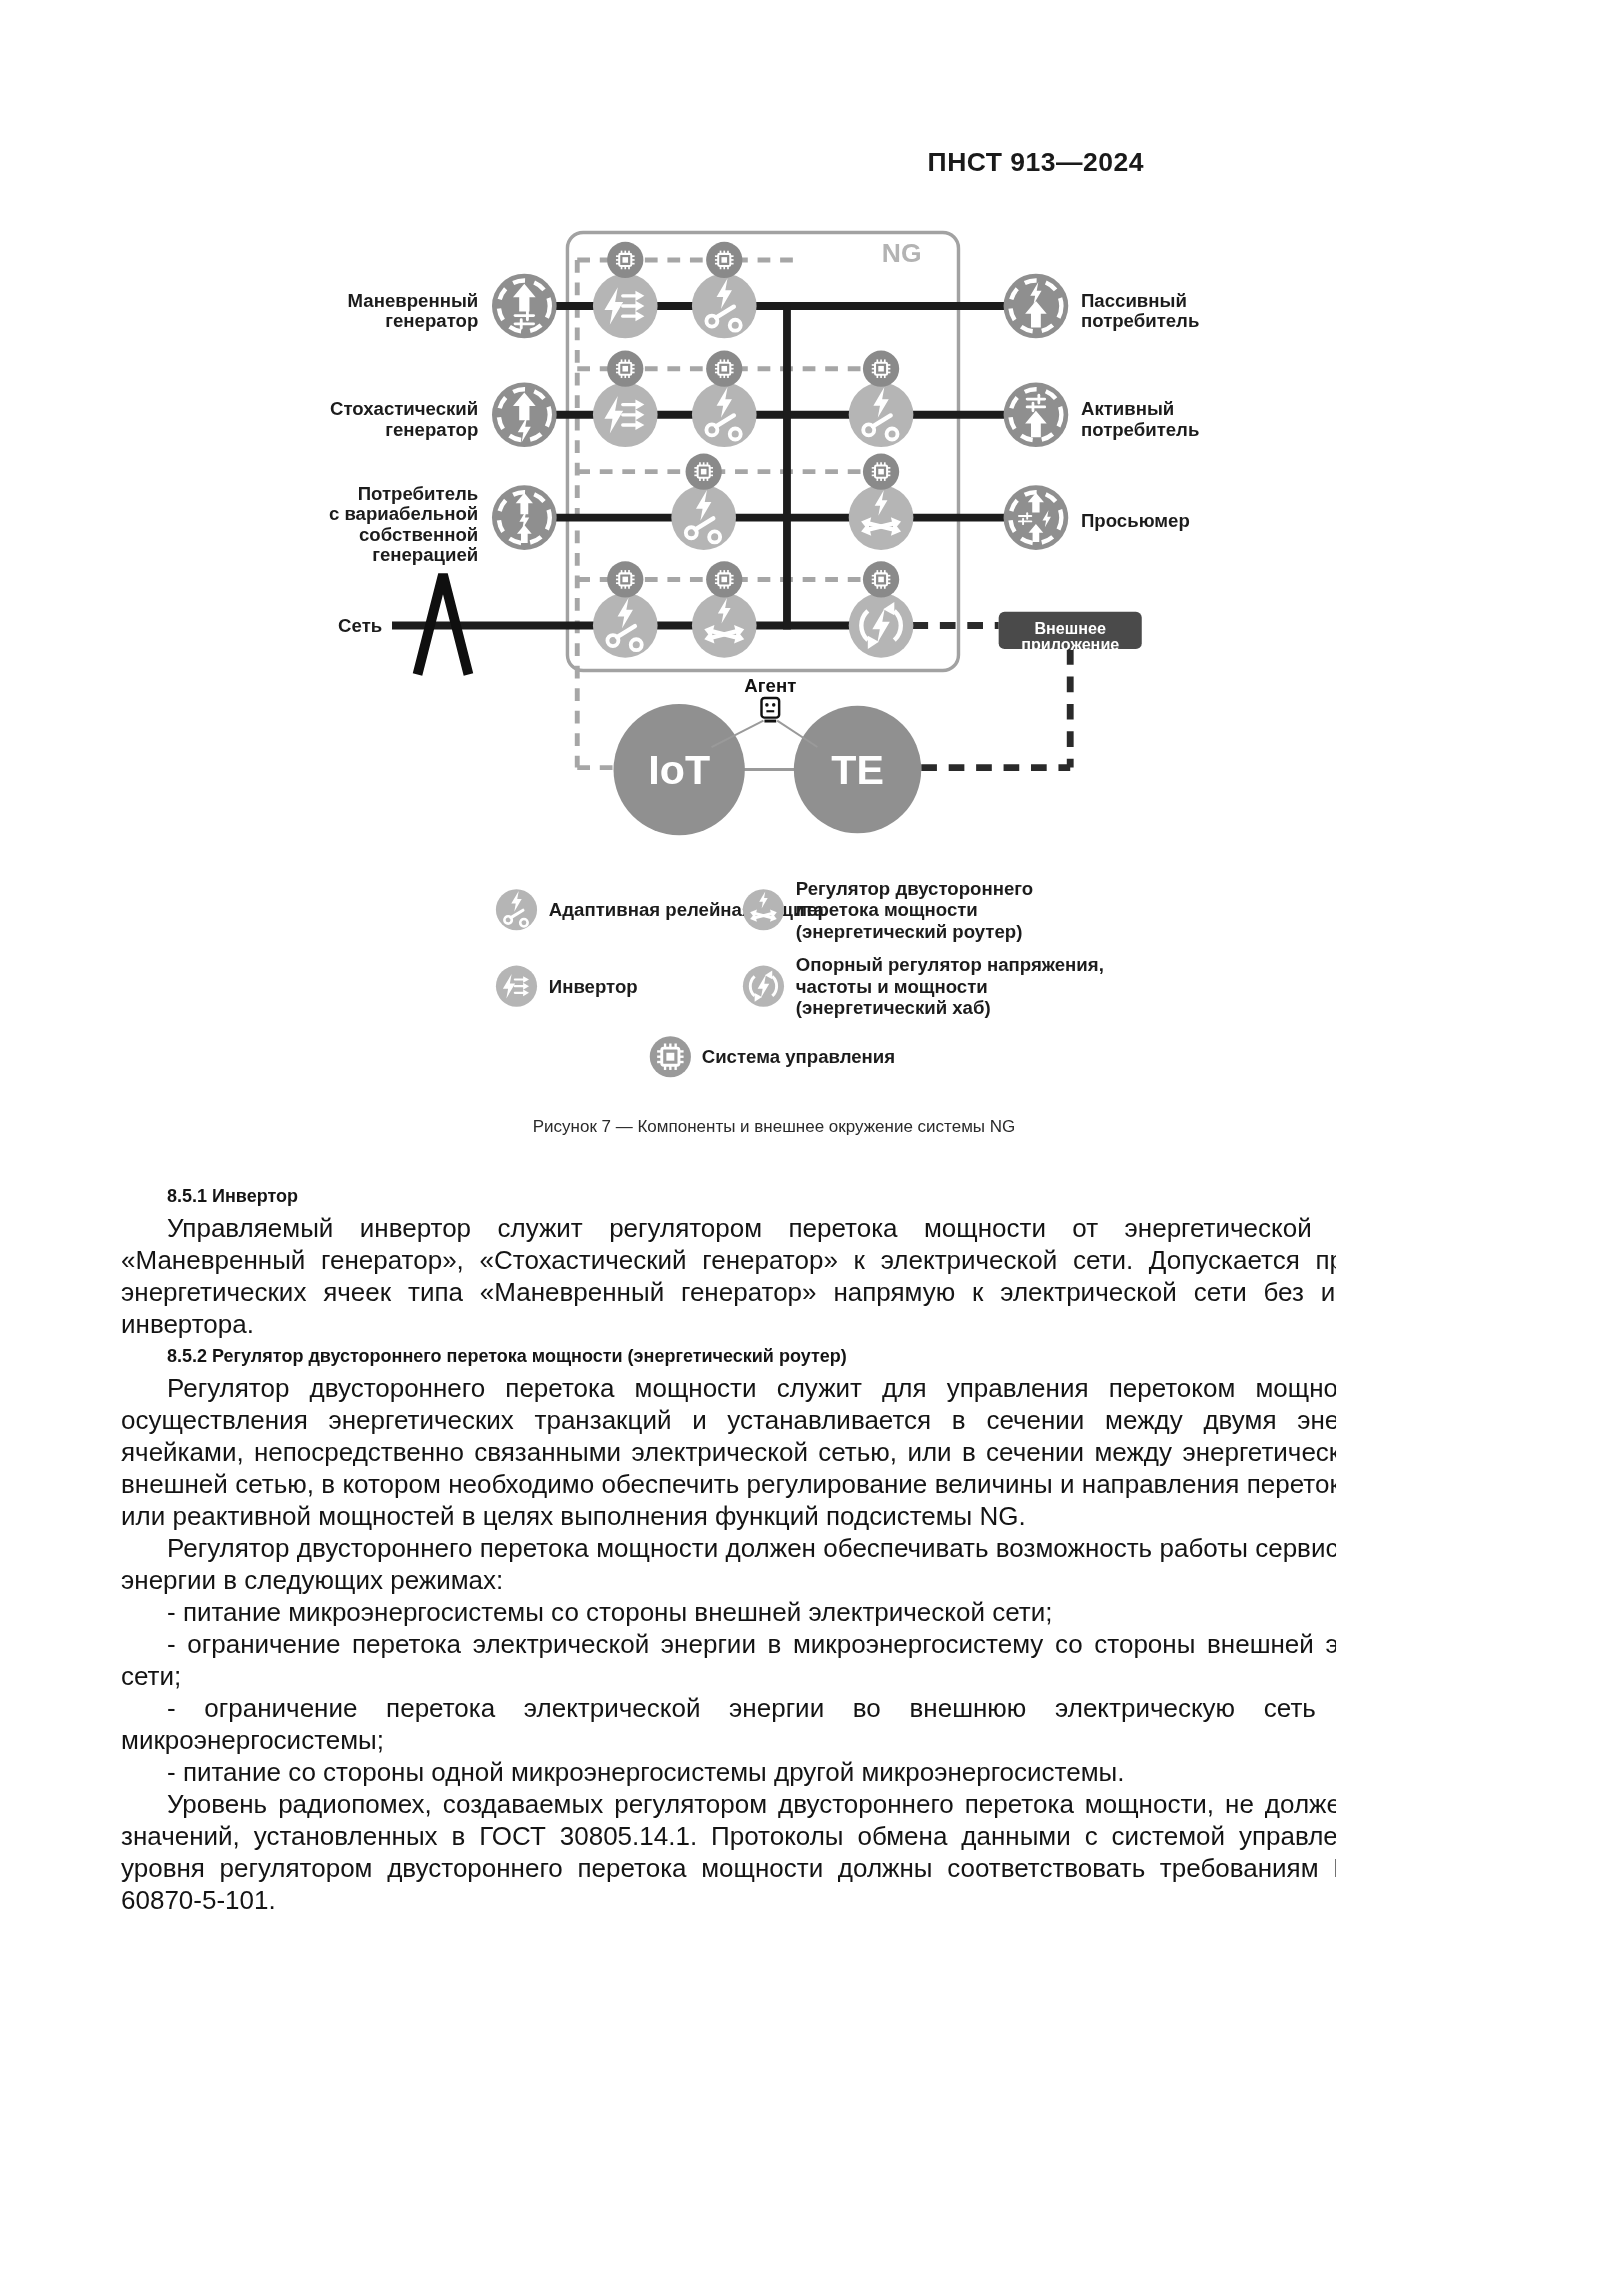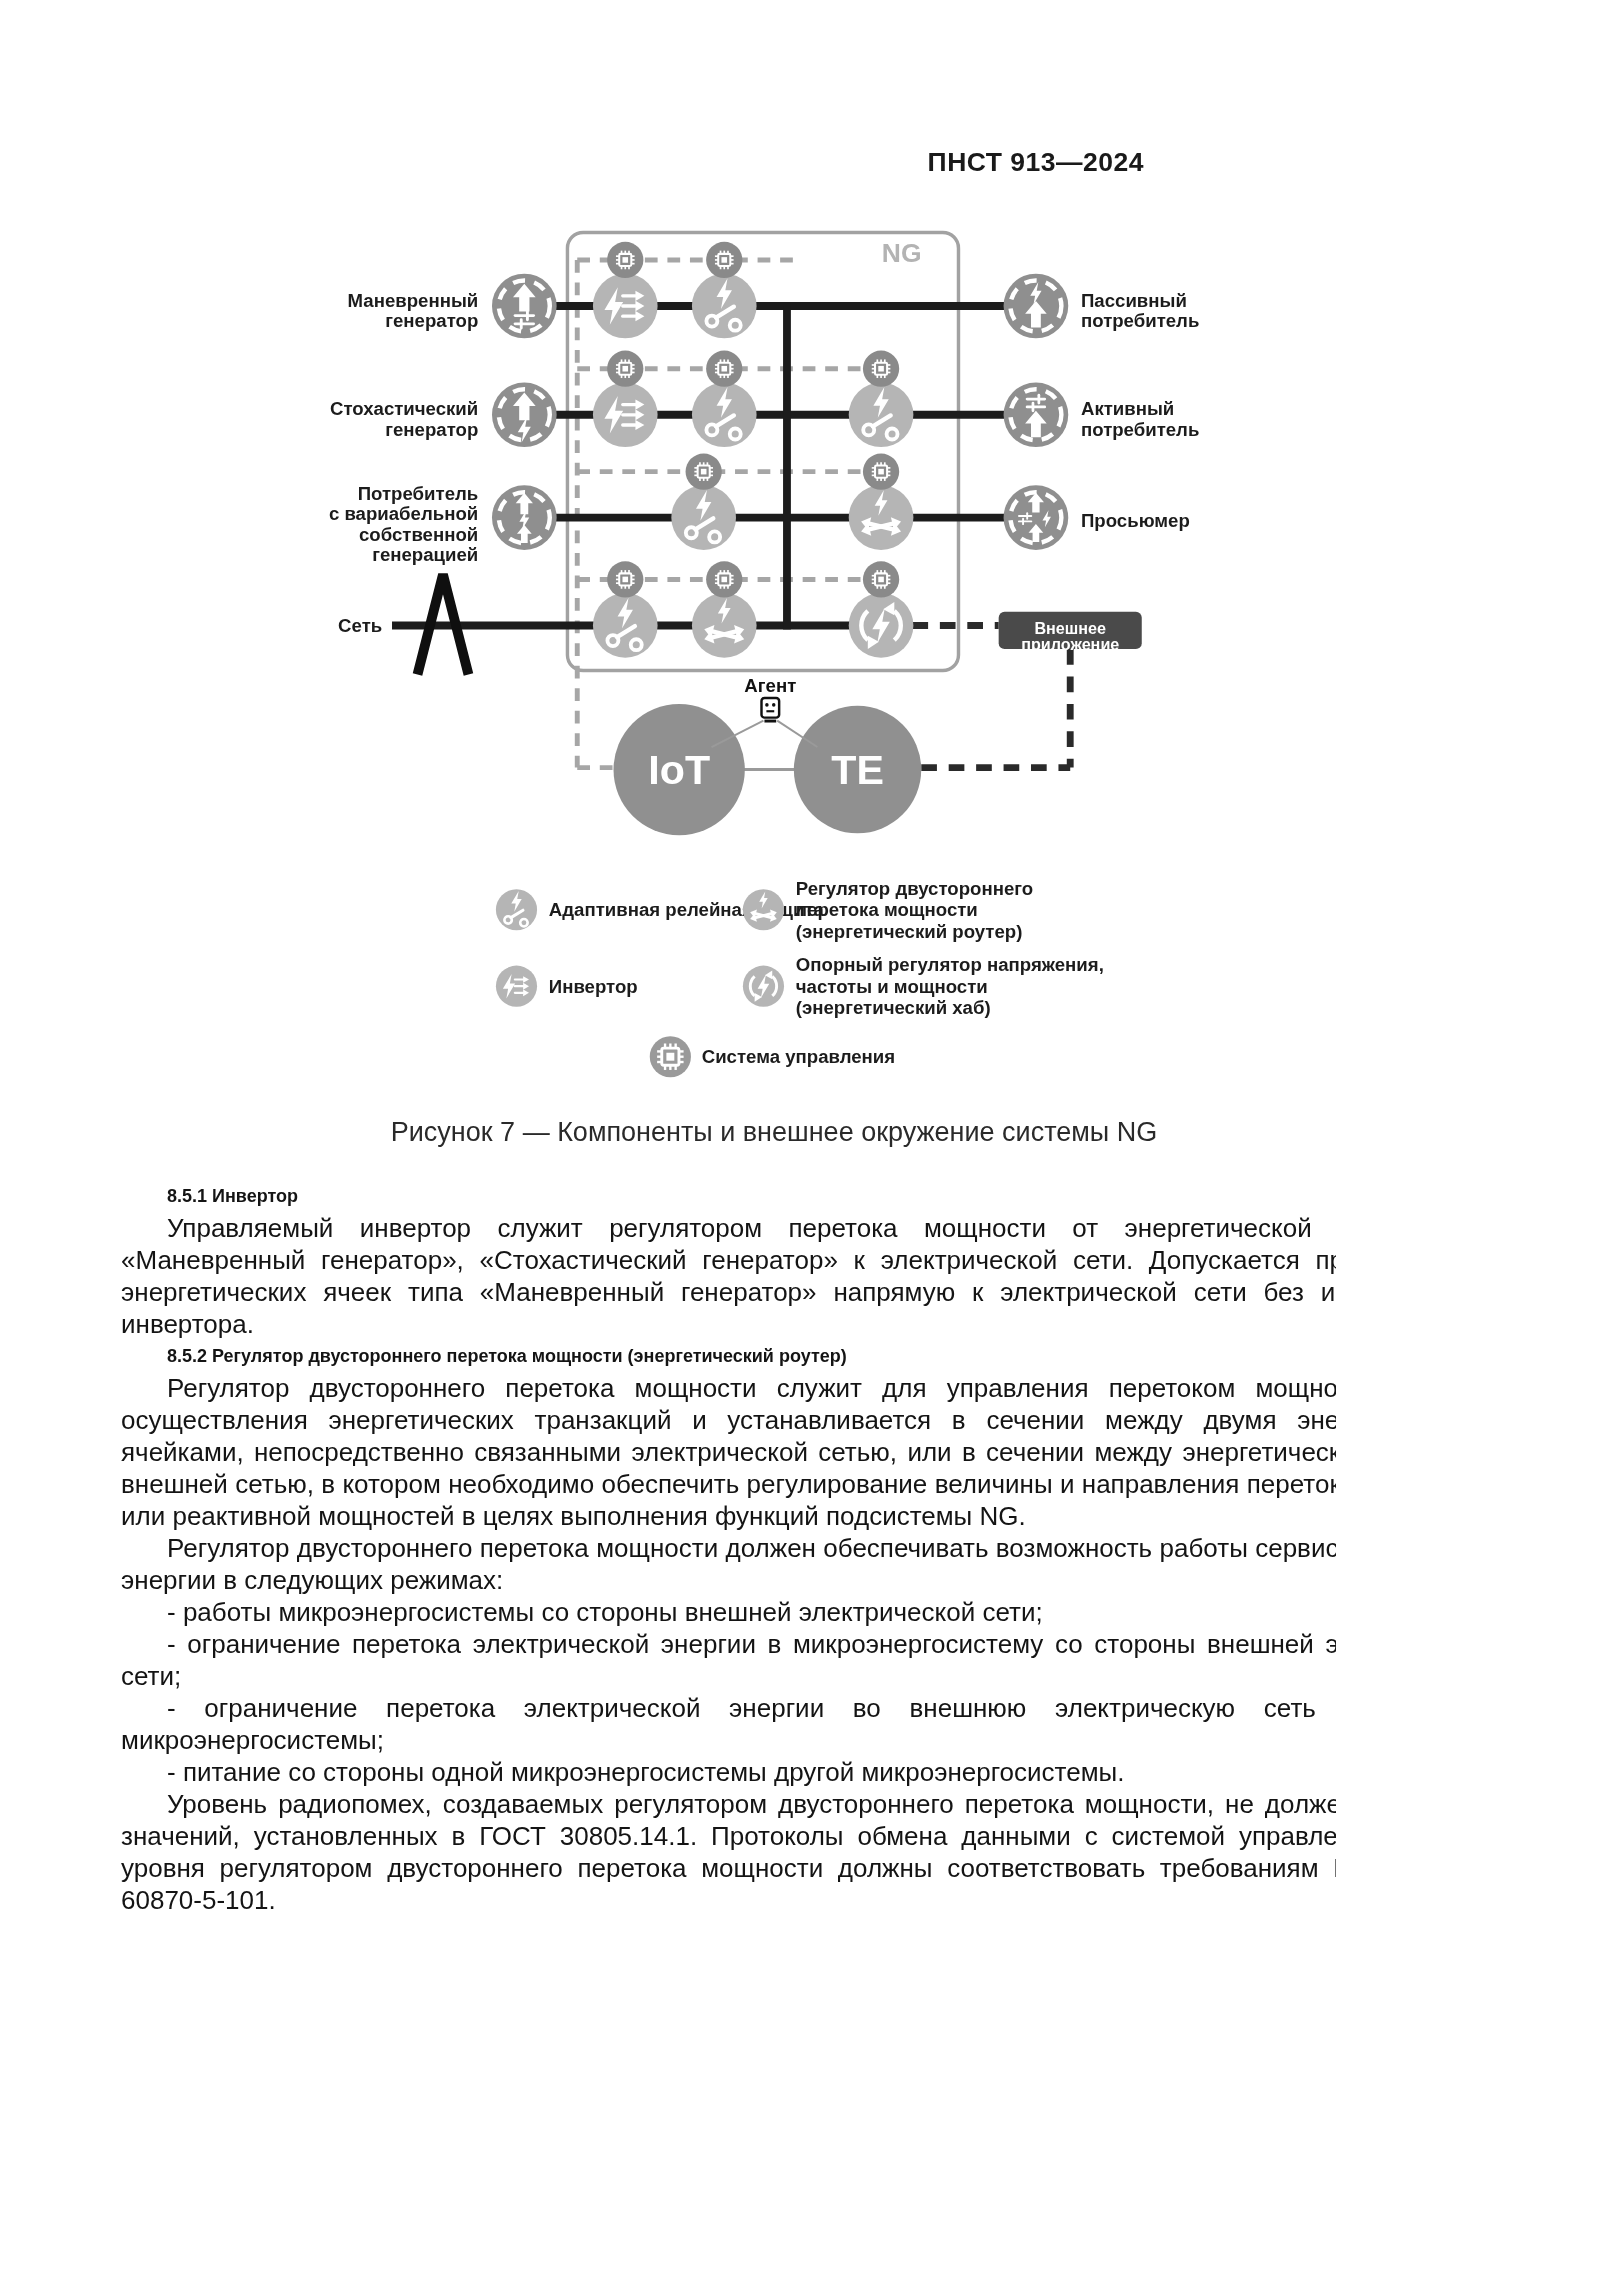--- a/index.html
+++ b/index.html
@@ -1,20 +1,20 @@
 <!DOCTYPE html>
 <html style="--node-gray: #8f8f8f; --comp-gray: #b5b5b5; --chip-gray: #8a8a8a; --line-black: #1c1c1c; --dash-gray: #a6a6a6; --box-dark: #4a4a4a; --ng-stroke: #a2a2a2; --ng-text: #b3b3b3;"><head>
 <meta charset="utf-8">
 <style>
   html,body{margin:0;padding:0;background:#ffffff;}
   .page{position:relative;width:1336px;height:2293px;background:#ffffff;overflow:hidden;
         font-family:"Liberation Sans", sans-serif;color:#1a1a1a;}
   .doc-code{position:absolute;top:147px;right:192px;font-size:26.5px;font-weight:700;letter-spacing:0.5px;}
   .figure-svg{position:absolute;left:0;top:0;}
-  .caption{position:absolute;left:83px;top:1117px;width:1382px;text-align:center;font-size:27px;color:#2a2a2a;}
+  .caption{position:absolute;left:83px;top:1117px;width:1382px;text-align:center;font-size:17px;color:#2a2a2a;}
   .bodytext{position:absolute;left:121px;top:1180px;width:1381px;font-size:26px;line-height:32px;
             text-align:justify;color:#141414;}
   .bodytext p{margin:0;text-indent:46px;}
   .bodytext h3{margin:0;font-size:18px;line-height:32px;text-indent:46px;font-weight:700;}
   .page-num{position:absolute;left:1396px;top:2066px;font-size:32px;color:#222;}
   svg text{font-family:"Liberation Sans", sans-serif;}
   .nodelabel{font-size:19px;font-weight:700;fill:#1c1c1c;}
   .legendlabel{font-size:19px;font-weight:700;fill:#1c1c1c;}
 </style>
 </head>
@@ -335,21 +335,21 @@
   </svg>
 
   <div class="caption">Рисунок 7 — Компоненты и внешнее окружение системы NG</div>
 
   <div class="bodytext">
     <h3>8.5.1 Инвертор</h3>
     <p>Управляемый инвертор служит регулятором перетока мощности от энергетической ячейки типа «Маневренный генератор», «Стохастический генератор» к электрической сети. Допускается присоединение энергетических ячеек типа «Маневренный генератор» напрямую к электрической сети без использования инвертора.</p>
     <h3>8.5.2 Регулятор двустороннего перетока мощности (энергетический роутер)</h3>
     <p>Регулятор двустороннего перетока мощности служит для управления перетоком мощности в целях осуществления энергетических транзакций и устанавливается в сечении между двумя энергетическими ячейками, непосредственно связанными электрической сетью, или в сечении между энергетической ячейкой и внешней сетью, в котором необходимо обеспечить регулирование величины и направления перетока активной и/или реактивной мощностей в целях выполнения функций подсистемы NG.</p>
     <p>Регулятор двустороннего перетока мощности должен обеспечивать возможность работы сервисов Интернета энергии в следующих режимах:</p>
-    <p>- работы микроэнергосистемы со стороны внешней электрической сети;</p>
+    <p>- питание микроэнергосистемы со стороны внешней электрической сети;</p>
     <p>- ограничение перетока электрической энергии в микроэнергосистему со стороны внешней электрической сети;</p>
     <p>- ограничение перетока электрической энергии во внешнюю электрическую сеть со стороны микроэнергосистемы;</p>
     <p>- питание со стороны одной микроэнергосистемы другой микроэнергосистемы.</p>
     <p>Уровень радиопомех, создаваемых регулятором двустороннего перетока мощности, не должен превышать значений, установленных в ГОСТ 30805.14.1. Протоколы обмена данными с системой управления верхнего уровня регулятором двустороннего перетока мощности должны соответствовать требованиям ГОСТ Р МЭК 60870-5-101.</p>
   </div>
 
   <div class="page-num">21</div>
 </div>
 
 

